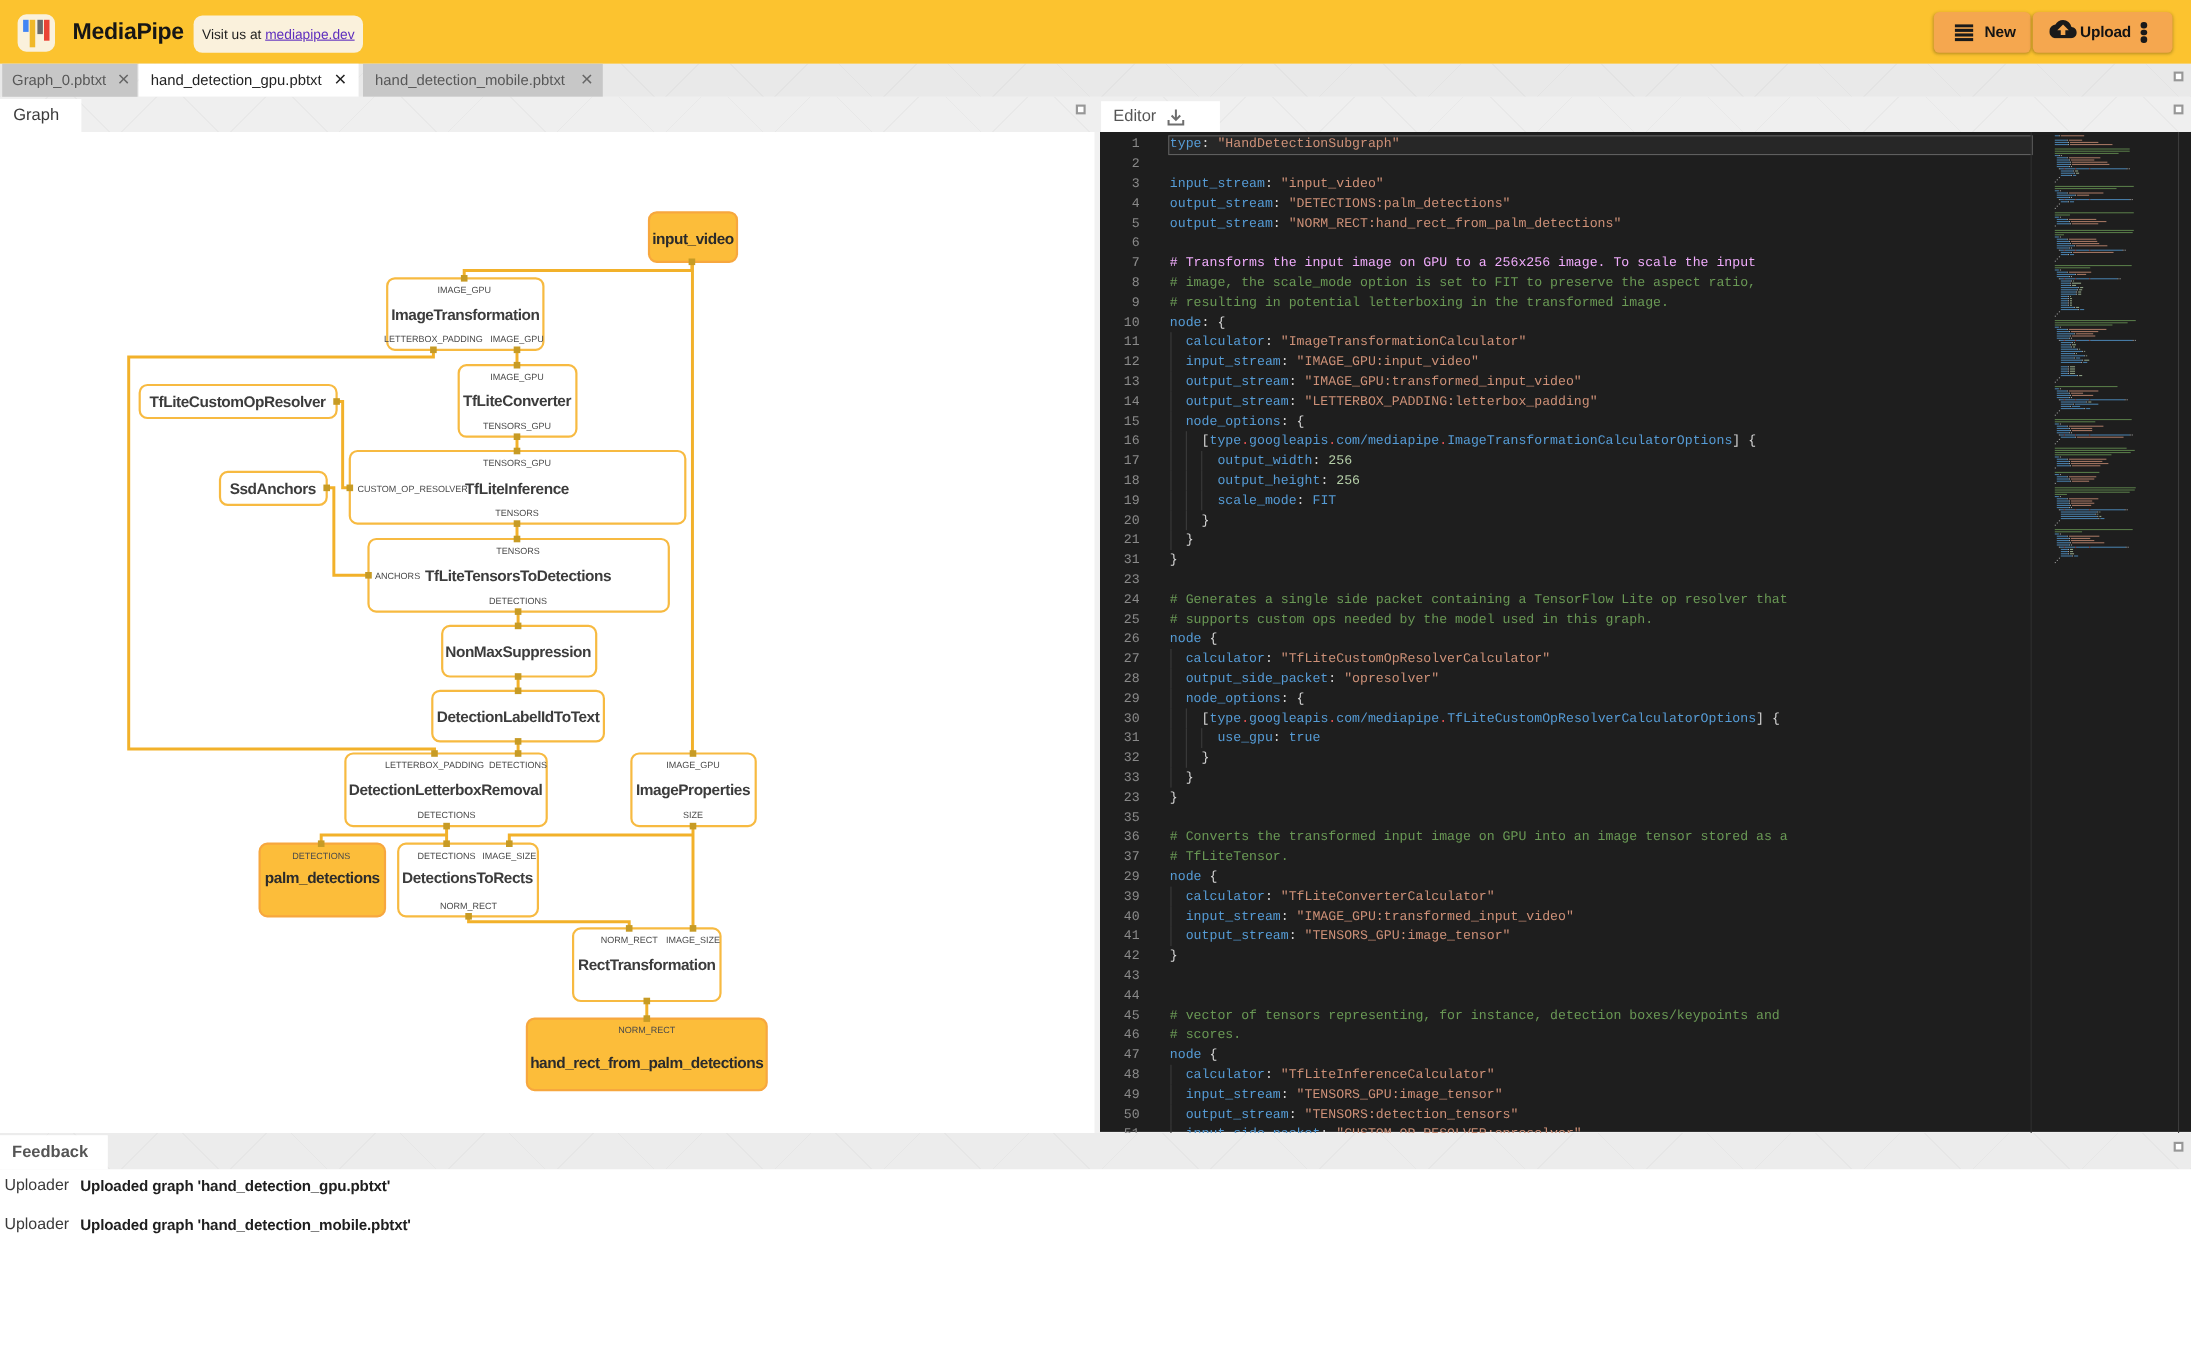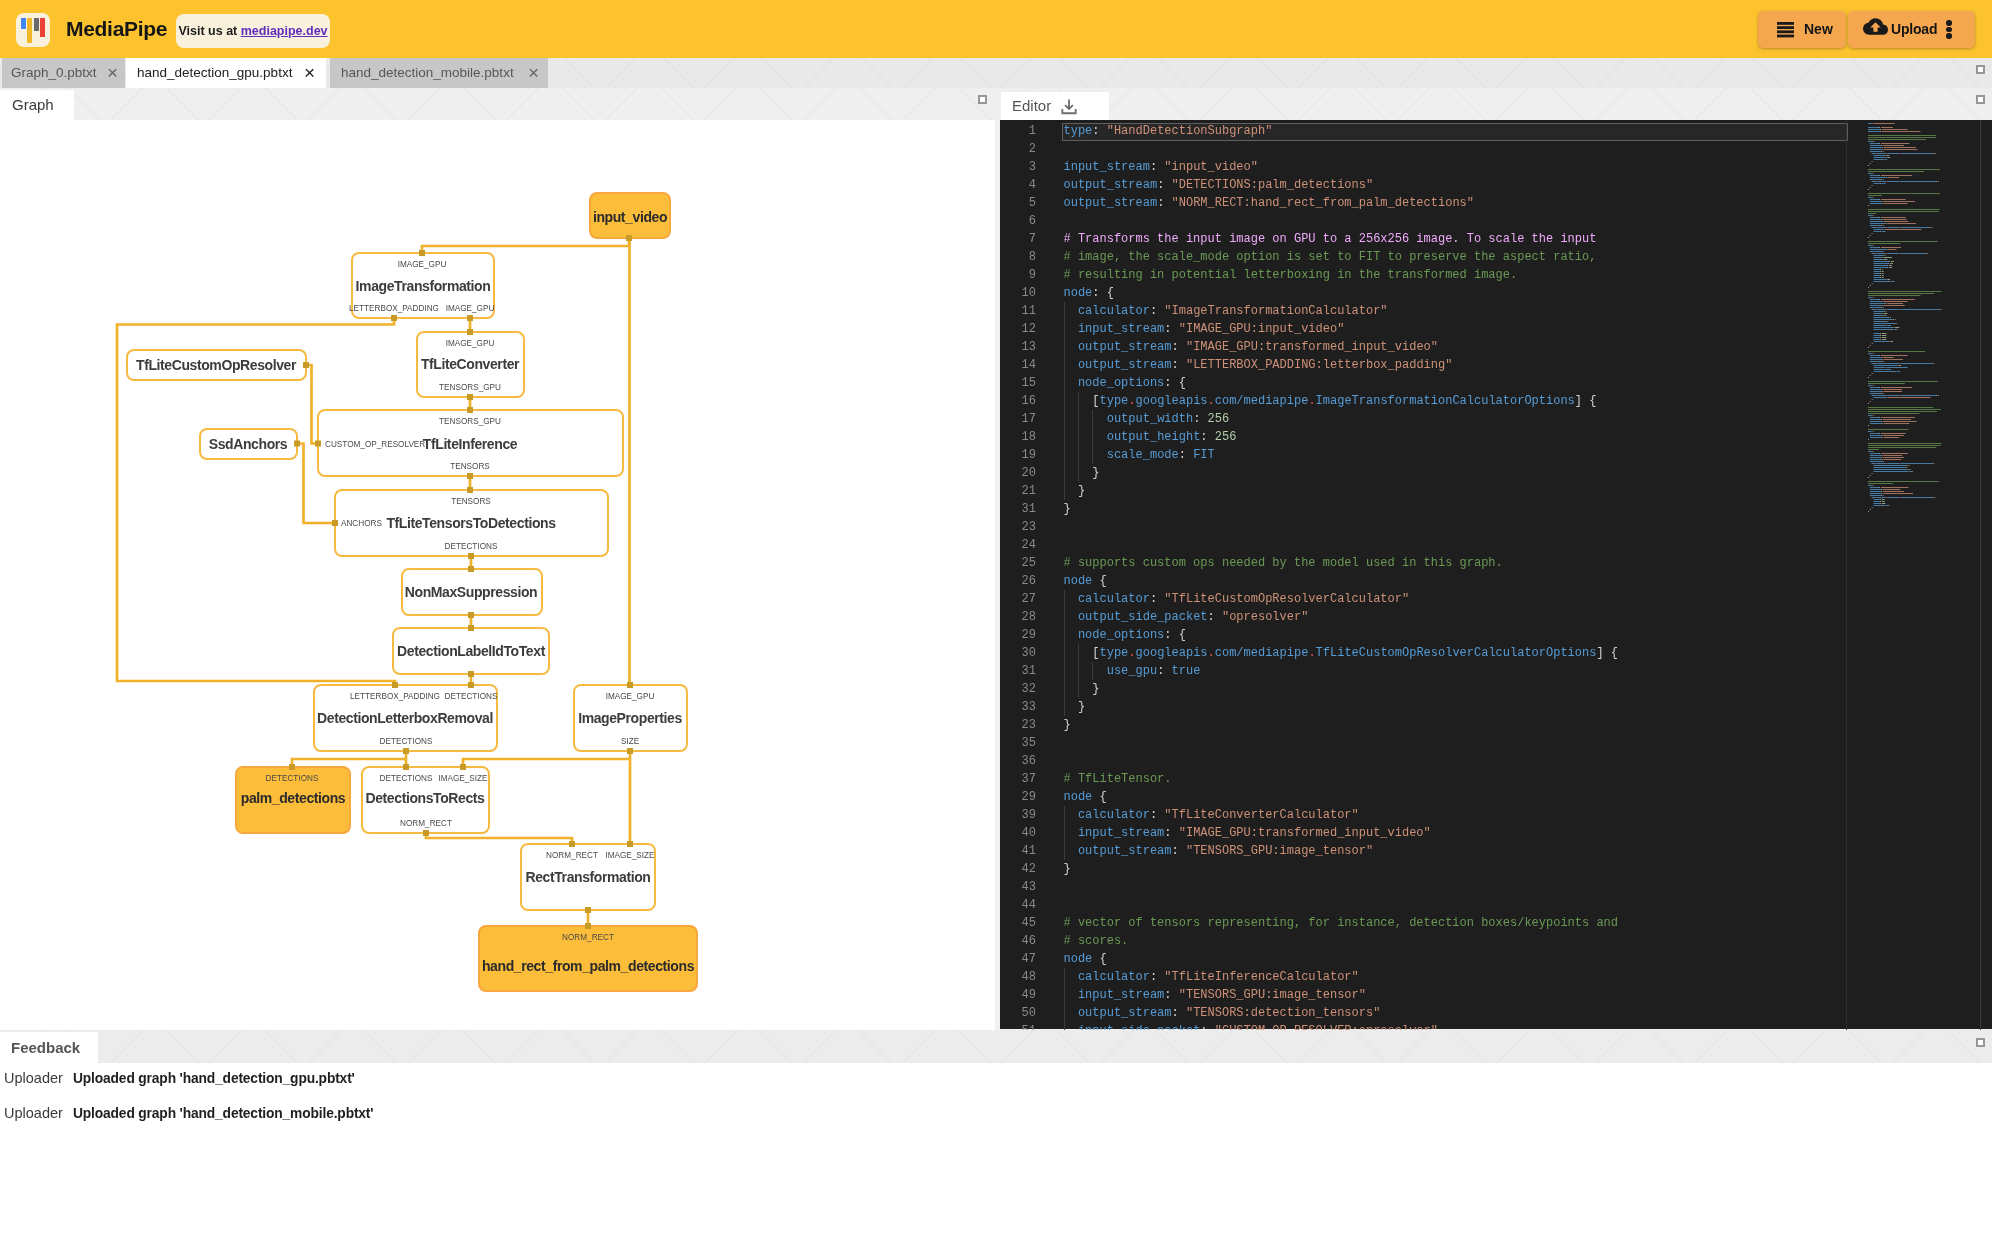--- a/index.html
+++ b/index.html
@@ -12,21 +12,21 @@
 </style></head><body>
 
 <div class="abs" style="left:0;top:0;width:1992px;height:58px;background:#FCC32F">
   <div class="abs" style="left:16px;top:13px;width:34px;height:34px;background:#FAF1DC;border-radius:8px">
     <div class="abs" style="left:4.8px;top:4.8px;width:5.2px;height:11.2px;background:#4285F4"></div>
     <div class="abs" style="left:11.3px;top:4.8px;width:5.2px;height:25px;background:#F0B829"></div>
     <div class="abs" style="left:17.9px;top:4.8px;width:5px;height:13.4px;background:#6b6b6b"></div>
     <div class="abs" style="left:24.2px;top:4.8px;width:5px;height:19.6px;background:#EA4335"></div>
   </div>
   <div class="abs" style="left:66px;top:17px;font-size:21px;font-weight:bold;color:#161616;letter-spacing:-.3px">MediaPipe</div>
-  <div class="abs" style="left:176px;top:14px;width:154px;height:34px;background:#FAF1DC;border-radius:8px;line-height:34px;text-align:center;font-size:12.5px;font-weight:bold;color:#1d1d1d;white-space:nowrap">Visit us at <span style="color:#5E2EBE;text-decoration:underline">mediapipe.dev</span></div>
+  <div class="abs" style="left:176px;top:14px;width:154px;height:34px;background:#FAF1DC;border-radius:8px;line-height:34px;text-align:center;font-size:12.5px;font-weight:normal;color:#1d1d1d;white-space:nowrap">Visit us at <span style="color:#5E2EBE;text-decoration:underline">mediapipe.dev</span></div>
   <div class="abs" style="left:1758px;top:11px;width:88px;height:37px;background:#F5A74F;border-radius:5px;box-shadow:0 1px 3px rgba(0,0,0,.28)">
     <svg class="abs" style="left:19px;top:10.5px" width="17" height="16" viewBox="0 0 17 16">
       <rect y="0" width="17" height="2.8" fill="#1a1a1a"></rect>
         <rect y="4.2" width="17" height="2.8" fill="#1a1a1a"></rect>
         <rect y="8.4" width="17" height="2.8" fill="#1a1a1a"></rect>
         <rect y="12.6" width="17" height="2.8" fill="#1a1a1a"></rect>
     </svg>
     <div class="abs" style="left:46px;top:10px;font-size:14px;font-weight:bold;color:#141414">New</div>
   </div>
   <div class="abs" style="left:1848px;top:11px;width:127px;height:37px;background:#F5A74F;border-radius:5px;box-shadow:0 1px 3px rgba(0,0,0,.28)">
@@ -230,20 +230,21 @@
       <i style="position:absolute;left:77.9px;top:342.0px;width:1px;height:18px;background:#3b3b3b"></i>
       <div class="cl" style="top:342.0px">    <span style="color:#D4D4D4">}</span></div>
       <div class="ln" style="top:360.0px">21</div>
       <i style="position:absolute;left:63.5px;top:360.0px;width:1px;height:18px;background:#3b3b3b"></i>
       <div class="cl" style="top:360.0px">  <span style="color:#D4D4D4">}</span></div>
       <div class="ln" style="top:378.0px">31</div>
       <div class="cl" style="top:378.0px"><span style="color:#D4D4D4">}</span></div>
       <div class="ln" style="top:396.0px">23</div>
       <div class="cl" style="top:396.0px"></div>
       <div class="ln" style="top:414.0px">24</div>
+      <div class="cl" style="top:414.0px"><span style="color:#6A9955"># Generates a single side packet containing a TensorFlow Lite op resolver that</span></div>
       <div class="ln" style="top:432.0px">25</div>
       <div class="cl" style="top:432.0px"><span style="color:#6A9955"># supports custom ops needed by the model used in this graph.</span></div>
       <div class="ln" style="top:450.0px">26</div>
       <div class="cl" style="top:450.0px"><span style="color:#569CD6">node</span> <span style="color:#D4D4D4">{</span></div>
       <div class="ln" style="top:468.0px">27</div>
       <i style="position:absolute;left:63.5px;top:468.0px;width:1px;height:18px;background:#3b3b3b"></i>
       <div class="cl" style="top:468.0px">  <span style="color:#569CD6">calculator</span><span style="color:#D4D4D4">:</span> <span style="color:#CE9178">"TfLiteCustomOpResolverCalculator"</span></div>
       <div class="ln" style="top:486.0px">28</div>
       <i style="position:absolute;left:63.5px;top:486.0px;width:1px;height:18px;background:#3b3b3b"></i>
       <div class="cl" style="top:486.0px">  <span style="color:#569CD6">output_side_packet</span><span style="color:#D4D4D4">:</span> <span style="color:#CE9178">"opresolver"</span></div>
@@ -264,20 +265,21 @@
       <i style="position:absolute;left:77.9px;top:558.0px;width:1px;height:18px;background:#3b3b3b"></i>
       <div class="cl" style="top:558.0px">    <span style="color:#D4D4D4">}</span></div>
       <div class="ln" style="top:576.0px">33</div>
       <i style="position:absolute;left:63.5px;top:576.0px;width:1px;height:18px;background:#3b3b3b"></i>
       <div class="cl" style="top:576.0px">  <span style="color:#D4D4D4">}</span></div>
       <div class="ln" style="top:594.0px">23</div>
       <div class="cl" style="top:594.0px"><span style="color:#D4D4D4">}</span></div>
       <div class="ln" style="top:612.0px">35</div>
       <div class="cl" style="top:612.0px"></div>
       <div class="ln" style="top:630.0px">36</div>
+      <div class="cl" style="top:630.0px"><span style="color:#6A9955"># Converts the transformed input image on GPU into an image tensor stored as a</span></div>
       <div class="ln" style="top:648.0px">37</div>
       <div class="cl" style="top:648.0px"><span style="color:#6A9955"># TfLiteTensor.</span></div>
       <div class="ln" style="top:666.0px">29</div>
       <div class="cl" style="top:666.0px"><span style="color:#569CD6">node</span> <span style="color:#D4D4D4">{</span></div>
       <div class="ln" style="top:684.0px">39</div>
       <i style="position:absolute;left:63.5px;top:684.0px;width:1px;height:18px;background:#3b3b3b"></i>
       <div class="cl" style="top:684.0px">  <span style="color:#569CD6">calculator</span><span style="color:#D4D4D4">:</span> <span style="color:#CE9178">"TfLiteConverterCalculator"</span></div>
       <div class="ln" style="top:702.0px">40</div>
       <i style="position:absolute;left:63.5px;top:702.0px;width:1px;height:18px;background:#3b3b3b"></i>
       <div class="cl" style="top:702.0px">  <span style="color:#569CD6">input_stream</span><span style="color:#D4D4D4">:</span> <span style="color:#CE9178">"IMAGE_GPU:transformed_input_video"</span></div>

